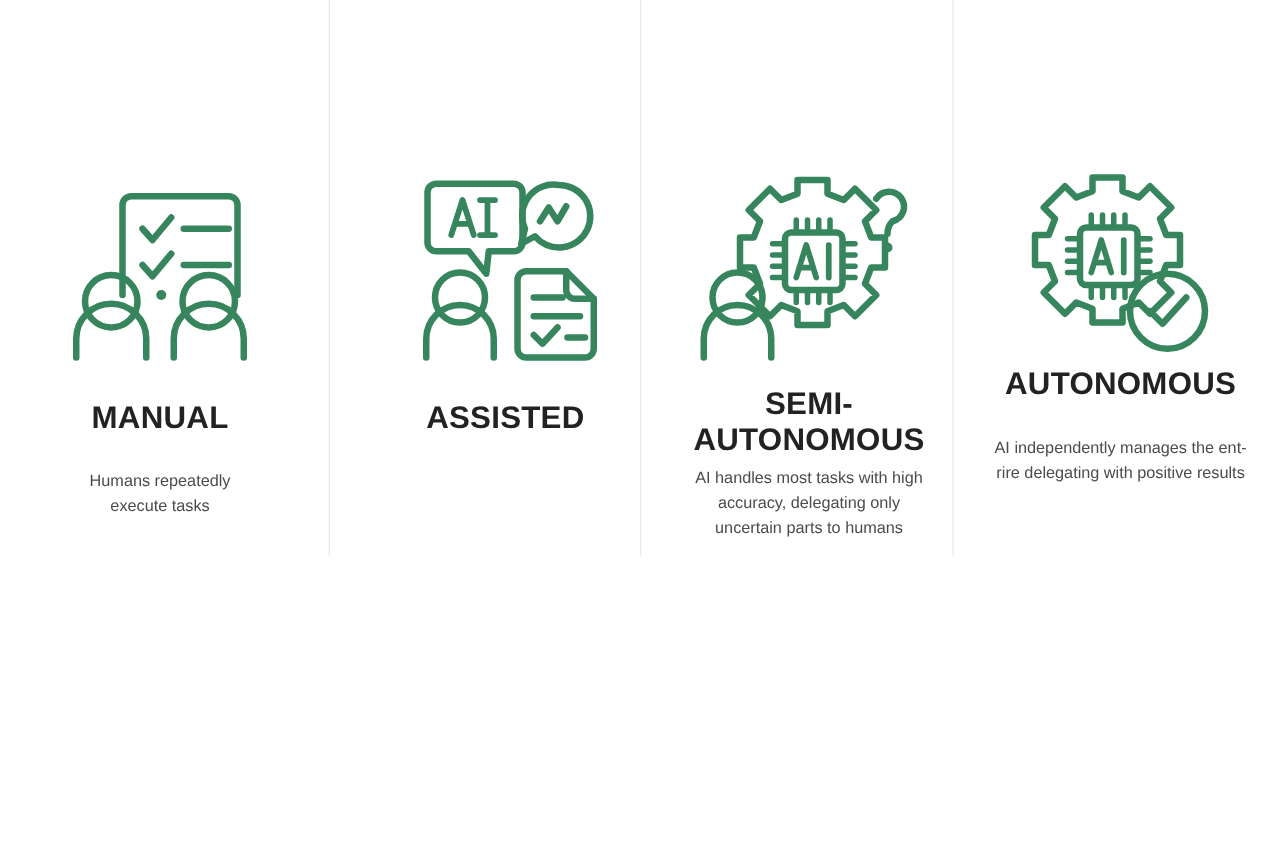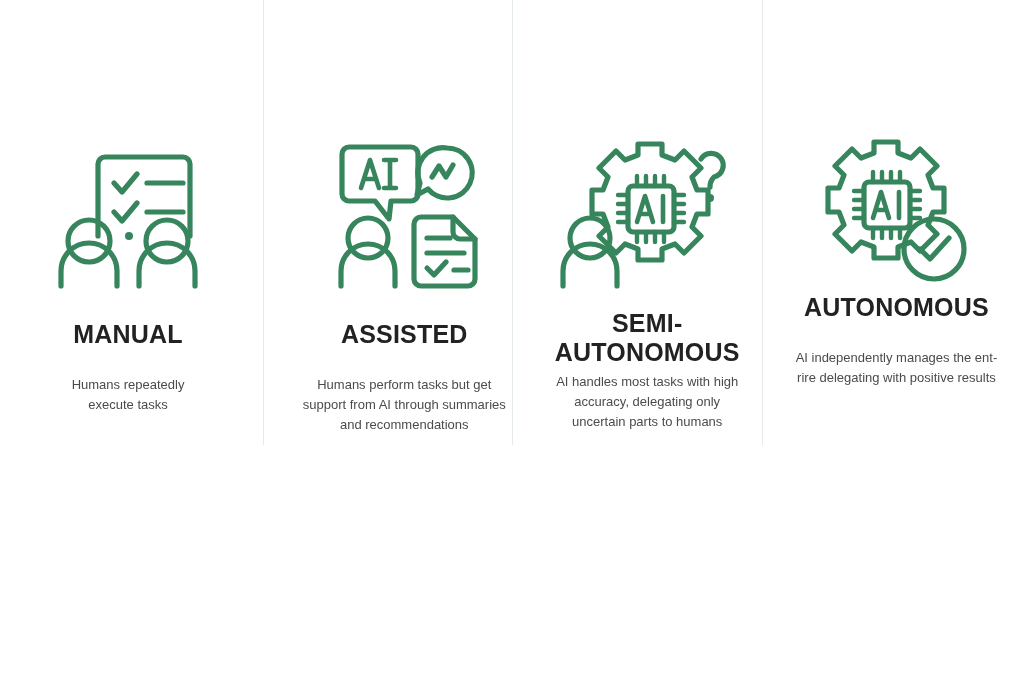--- a/index.html
+++ b/index.html
@@ -170,21 +170,20 @@
           <line class="ic" x1="99" y1="102" x2="122" y2="102"></line>
 
           <line class="ic" x1="99" y1="117" x2="136" y2="117"></line>
 
           <polyline class="ic" points="99,132 106,139 118,126"></polyline>
 
           <line class="ic" x1="126" y1="134" x2="140" y2="134"></line>
         </svg>
       </div>
       <div class="title">ASSISTED</div>
-      <div class="body">Humans perform tasks but get support from AI through summaries and recommendations</div>
     </div>
 
     <div class="col col-2">
       <div class="icon-wrap">
         <svg width="170" height="150" viewBox="0 0 170 150" aria-hidden="true">
 
           <path class="ic" d="
             M76 8 h24 v11 l13 5 l9 -9 l17 17 l-9 9 l5 13 h11 v24 h-11 l-5 13 l9 9 l-17 17 l-9 -9 l-13 5 v11 h-24 v-11 l-13 -5 l-9 9 l-17 -17 l9 -9 l-5 -13 h-11 v-24 h11 l5 -13 l-9 -9 l17 -17 l9 9 l13 -5 z"></path>
 
           <rect class="ic" x="66" y="50" width="46" height="46" rx="5"></rect>

